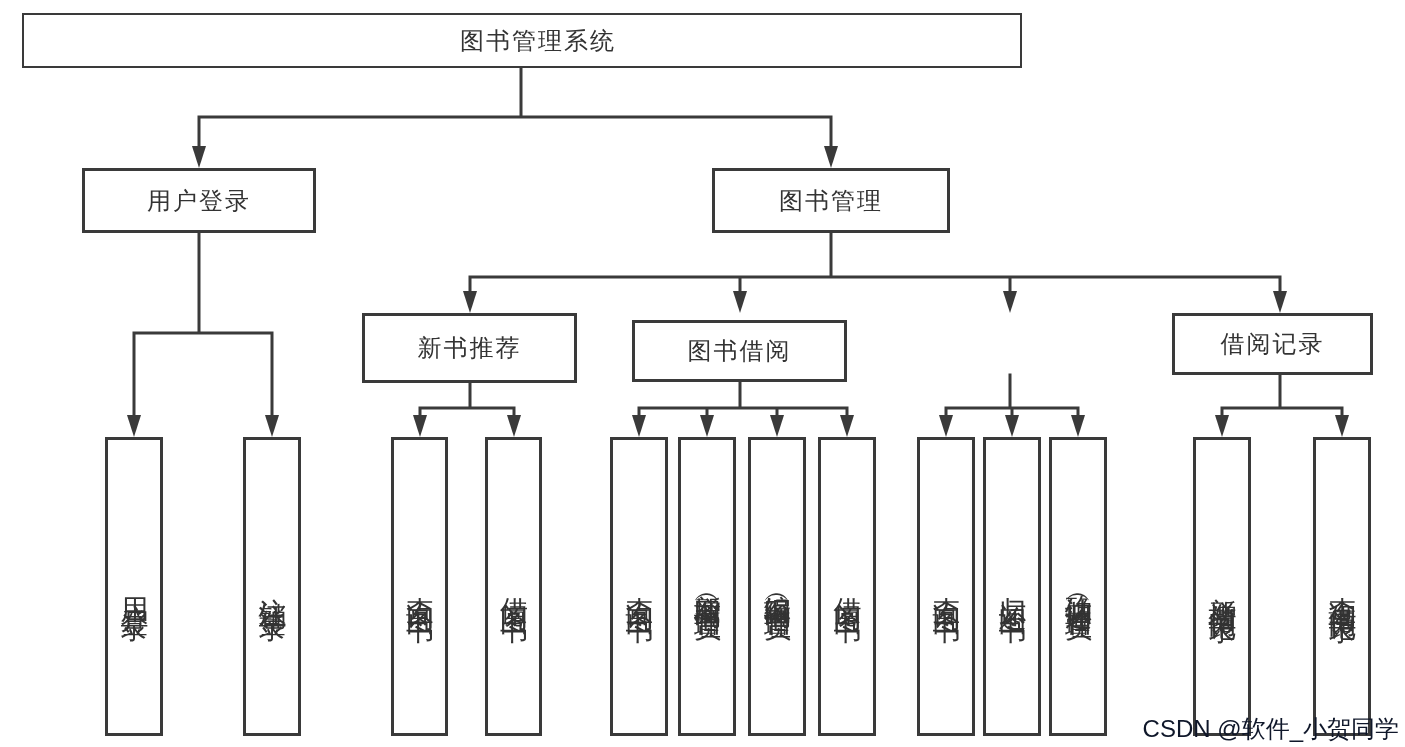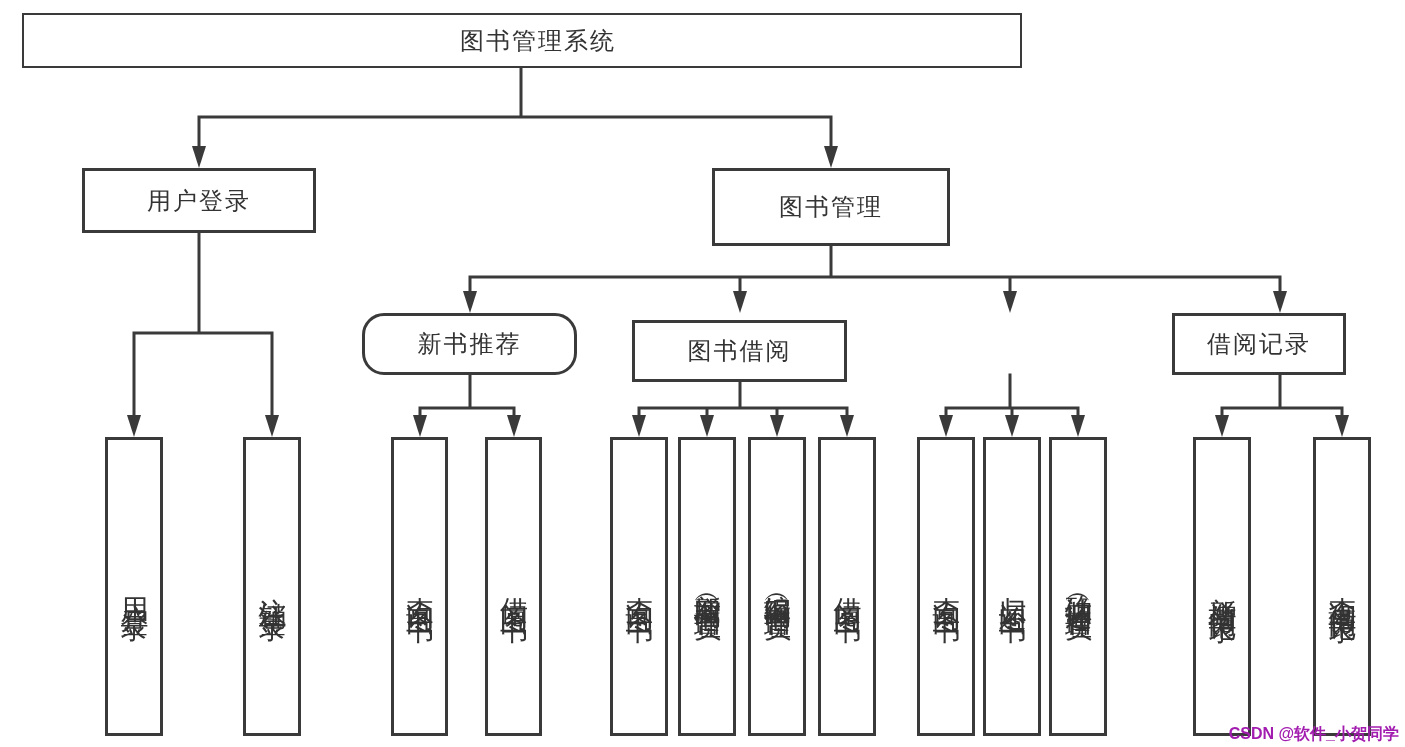--- a/index.html
+++ b/index.html
@@ -42,24 +42,23 @@
     line-height: 1;
   }
   .sp4 { letter-spacing: 6px; }
   .sp6 { letter-spacing: 4px; }
   .sp9 { letter-spacing: 3px; font-size: 27px; }
   .watermark {
     position: absolute;
     right: 6px;
     bottom: 2px;
     z-index: 3;
-    color: #a21caf;
-    font-size: 16px;
+    color: #0f172a;
+    font-size: 24px;
     white-space: nowrap;
-    font-weight: bold;
   }
 </style>
 </head>
 <body>
 
 <div class="canvas">
 
   <svg class="connectors" width="1405" height="747" viewBox="0 0 1405 747" aria-hidden="true">
 
     <path fill="none" stroke="#3a3a3a" stroke-width="3" stroke-linecap="square" d="M521 68 V117 M199 117 H831 M199 117 V150 M831 117 V150
@@ -93,31 +92,31 @@
     </g>
   </svg>
 
   <div class="box" style="left:22px; top:13px; width:1000px; height:55px; border-width:2.5px;padding-left:32px;">
     <span class="hlabel">图书管理系统</span>
   </div>
 
   <div class="box" style="left:82px; top:168px; width:234px; height:65px;">
     <span class="hlabel">用户登录</span>
   </div>
-  <div class="box" style="left:712px; top:168px; width:238px; height:78px;">
+  <div class="box" style="left:712px; top:168px; width:238px; height:65px;">
     <span class="hlabel">图书管理</span>
   </div>
 
-  <div class="box" style="left:362px; top:313px; width:215px; height:62px;border-radius:22px;">
+  <div class="box" style="left:362px; top:313px; width:215px; height:70px;">
     <span class="hlabel">新书推荐</span>
   </div>
   <div class="box" style="left:632px; top:313px; width:215px; height:62px;margin-top:7px;">
     <span class="hlabel">图书借阅</span>
   </div>
-  <div class="box" style="left:1172px; top:313px; width:174px; height:62px;">
+  <div class="box" style="left:1172px; top:313px; width:201px; height:62px;">
     <span class="hlabel">借阅记录</span>
   </div>
 
   <div class="box" style="left:105px; top:437px; width:58px; height:299px;">
     <span class="vlabel sp4">用户登录</span>
   </div>
   <div class="box" style="left:243px; top:437px; width:58px; height:299px;">
     <span class="vlabel sp4">注销登录</span>
   </div>
 

